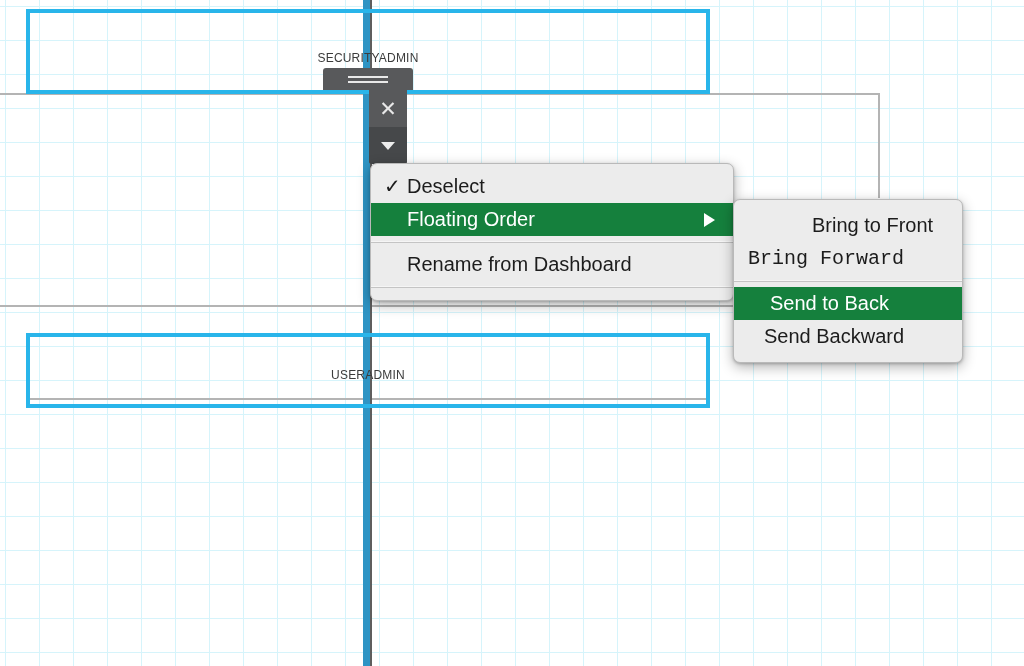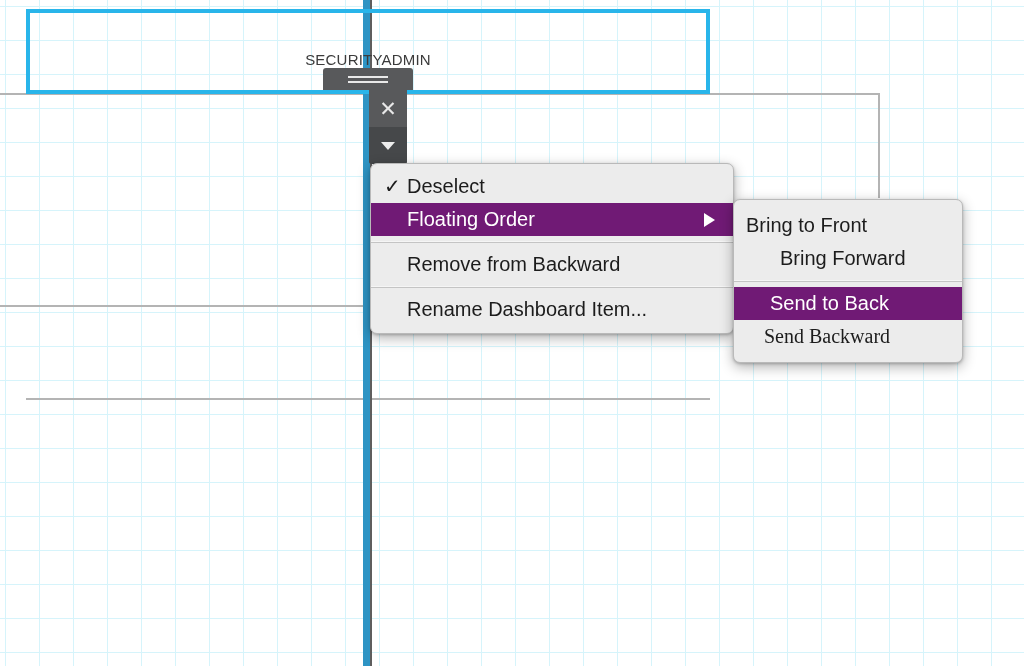--- a/index.html
+++ b/index.html
@@ -27,21 +27,21 @@
     position: absolute;
     box-sizing: border-box;
     border: 4px solid #29b5ea;
     background: transparent;
   }
   .item-label {
     position: absolute;
     left: 0;
     right: 0;
     text-align: center;
-    font-size: 15px;
+    font-size: 12px;
     letter-spacing: 0.2px;
     color: #3b3b3b;
     font-family: "Liberation Sans", sans-serif;
     white-space: nowrap;
   }
 
   
   .sheet-line {
     position: absolute;
     background: #b4b4b4;
@@ -115,21 +115,21 @@
     height: 33px;
     line-height: 33px;
     font-size: 20px;
     color: #1c1c1c;
     padding-left: 36px;
     padding-right: 24px;
     white-space: nowrap;
     cursor: default;
   }
   .menu-item.highlight {
-    background: #701a75;
+    background: #15803d;
     color: #ffffff;
   }
   .menu-item .check {
     position: absolute;
     left: 13px;
     top: 0;
     font-size: 20px;
     line-height: 33px;
   }
   .menu-item .submenu-arrow {
@@ -159,20 +159,23 @@
   <div class="sheet-line" style="left:0px; top:305px; width:900px; height:2px;"></div>
   <div class="sheet-line" style="left:26px; top:398px; width:684px; height:2px;"></div>
 
   <div class="guide-blue" style="left:363px; top:0px; width:7px; height:666px;"></div>
   <div class="guide-dark" style="left:370px; top:0px; width:2px; height:666px;"></div>
 
   <div class="item-frame" style="left:26px; top:9px; width:684px; height:85px;">
     <div class="item-label" style="top:38px;">SECURITYADMIN</div>
   </div>
 
+  <div class="item-frame" style="left:26px; top:333px; width:684px; height:75px;">
+    <div class="item-label" style="top:31px;">USERADMIN</div>
+  </div>
 
   <div class="toolbar-grip" style="left:323px; top:68px; width:90px; height:22px;">
     <i></i>
     <i></i>
   </div>
 
   <div class="toolbar-col" style="left:369px; top:90px; height:74px;">
     <div class="tb-btn close">✕</div>
     <div class="tb-btn caret">
       <span class="caret-tri"></span>
@@ -183,37 +186,34 @@
     <div class="menu-item">
       <span class="check">✓</span>
       <span>Deselect</span>
     </div>
     <div class="menu-item highlight">
       <span>Floating Order</span>
       <span class="submenu-arrow"></span>
     </div>
     <div class="menu-sep"></div>
     <div class="menu-item">
-      <span>Remove from Backward</span>
+      <span>Rename from Dashboard</span>
     </div>
     <div class="menu-sep"></div>
-    <div class="menu-item">
-      <span>Rename Dashboard Item...</span>
-    </div>
   </div>
 
   <div class="menu" style="left:733px; top:199px; width:228px; padding-top:9px; padding-bottom:9px;">
-    <div class="menu-item" style="padding-left:12px;">
+    <div class="menu-item" style="padding-left:41px;margin-left:37px;">
       <span>Bring to Front</span>
     </div>
-    <div class="menu-item" style="padding-left:46px;">
+    <div class="menu-item" style="padding-left:14px;font-family:Liberation Mono, monospace;">
       <span>Bring Forward</span>
     </div>
     <div class="menu-sep"></div>
     <div class="menu-item highlight" style="">
       <span>Send to Back</span>
     </div>
-    <div class="menu-item" style="padding-left:30px;font-family:Liberation Serif, serif;">
+    <div class="menu-item" style="padding-left:30px;">
       <span>Send Backward</span>
     </div>
   </div>
 
 </div>
 
 </body></html>

